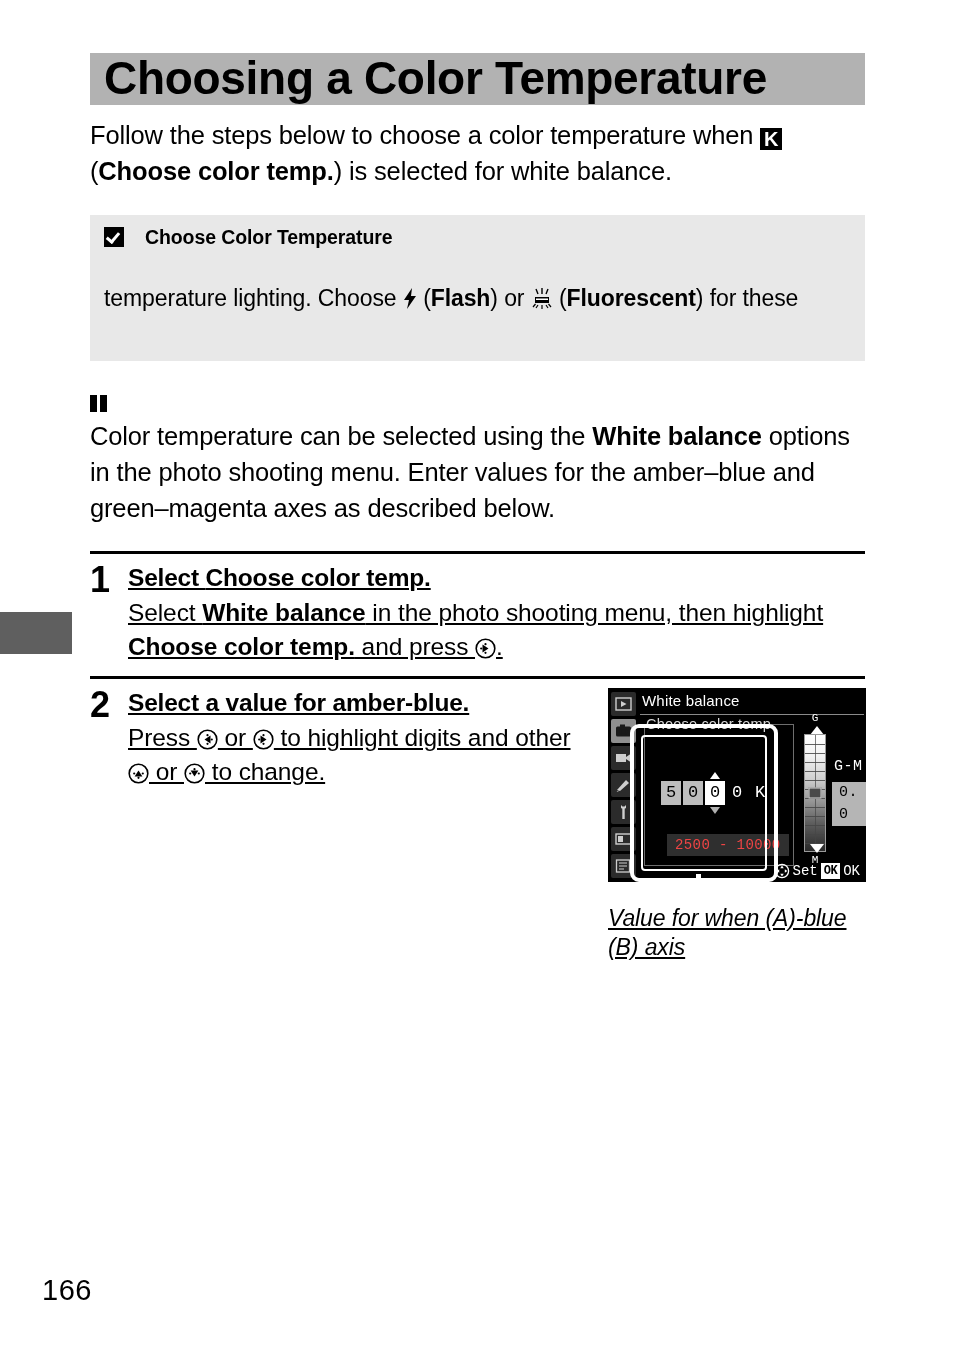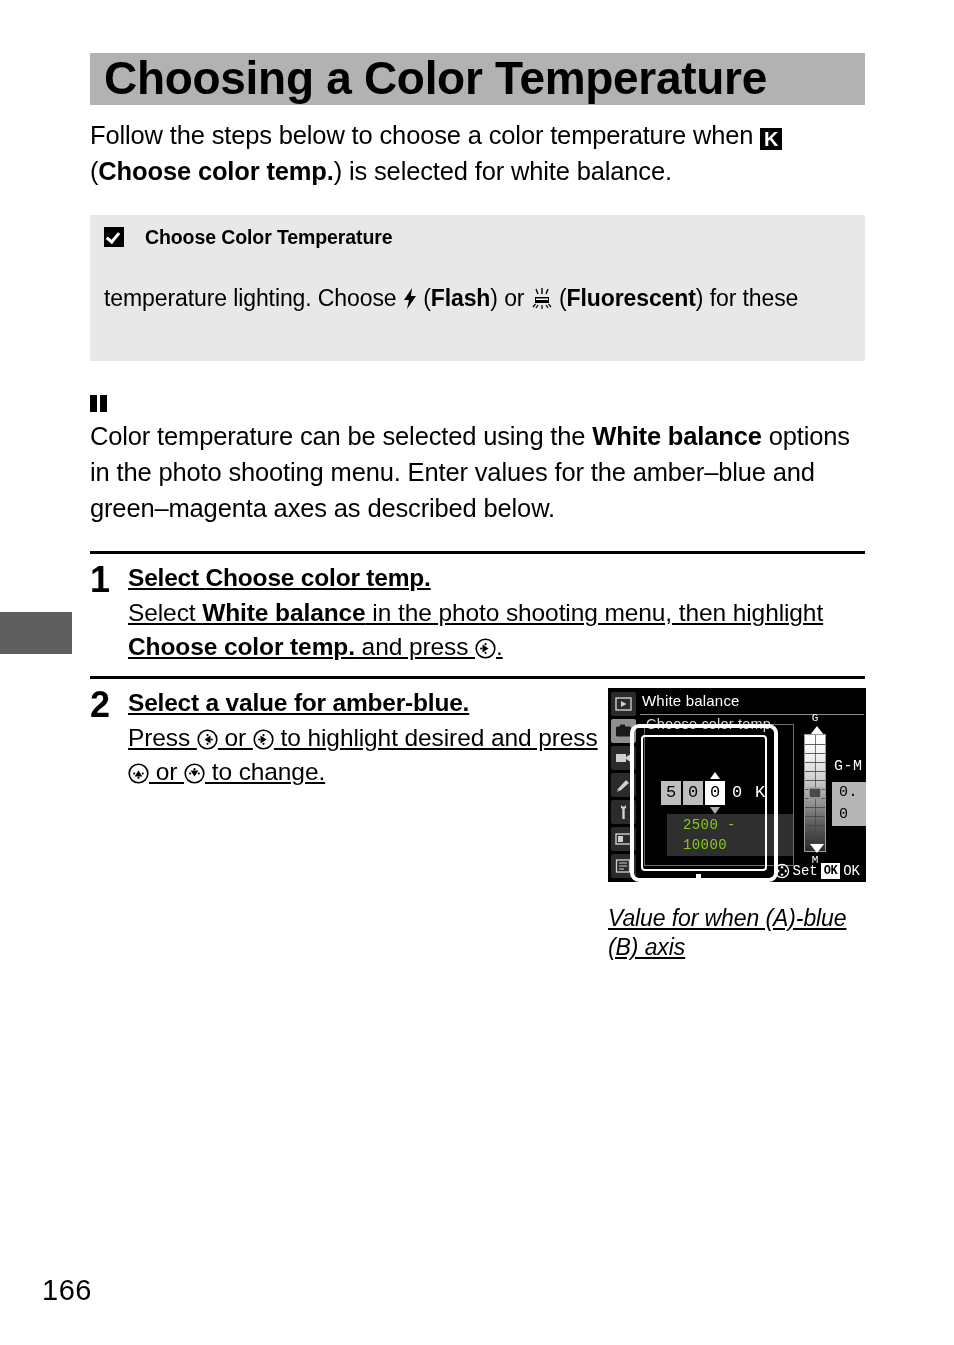--- a/index.html
+++ b/index.html
@@ -341,24 +341,24 @@
     border-right: 5px solid transparent;
   }
   .caret-up { top: -9px; border-bottom: 7px solid #ffffff; }
   .caret-dn { bottom: -9px; border-top: 7px solid #b0b0b0; }
 
   .range-chip {
     position: absolute;
     left: 22px;
     bottom: 9px;
     background: #2f2f2f;
-    color: #84cc16;
+    color: #ef4444;
     font-size: 14px;
     line-height: 20px;
-    padding: 1px 16px;
+    padding: 1px 8px;
     font-family: "Liberation Mono", monospace;
     letter-spacing: 0.4px;
   }
 
   
   .gm-slider {
     position: absolute;
     left: 196px;
     top: 46px;
     width: 22px;
@@ -576,21 +576,21 @@
                 <path d="M7.5 10.5 L13.5 6.6 L13.5 14.4 Z" fill="#000"></path>
                 <circle cx="14.8" cy="10.5" r="1.1" fill="#000"></circle>
                 <circle cx="10.5" cy="6.2" r="1.1" fill="#000"></circle>
                 <circle cx="10.5" cy="14.8" r="1.1" fill="#000"></circle>
               </svg></span><span> or </span><span class="dir"><svg width="21" height="21" viewBox="0 0 21 21">
                 <circle cx="10.5" cy="10.5" r="9.3" fill="none" stroke="#000" stroke-width="1.6"></circle>
                 <path d="M13.5 10.5 L7.5 6.6 L7.5 14.4 Z" fill="#000"></path>
                 <circle cx="6.2" cy="10.5" r="1.1" fill="#000"></circle>
                 <circle cx="10.5" cy="6.2" r="1.1" fill="#000"></circle>
                 <circle cx="10.5" cy="14.8" r="1.1" fill="#000"></circle>
-              </svg></span><span> to highlight desired and press </span><span class="dir"><svg width="21" height="21" viewBox="0 0 21 21">
+              </svg></span><span> to highlight digits and other </span><span class="dir"><svg width="21" height="21" viewBox="0 0 21 21">
                 <circle cx="10.5" cy="10.5" r="9.3" fill="none" stroke="#000" stroke-width="1.6"></circle>
                 <path d="M10.5 7.5 L6.6 13.5 L14.4 13.5 Z" fill="#000"></path>
                 <circle cx="10.5" cy="14.8" r="1.1" fill="#000"></circle>
                 <circle cx="6.2" cy="10.5" r="1.1" fill="#000"></circle>
                 <circle cx="14.8" cy="10.5" r="1.1" fill="#000"></circle>
               </svg></span><span> or </span><span class="dir"><svg width="21" height="21" viewBox="0 0 21 21">
                 <circle cx="10.5" cy="10.5" r="9.3" fill="none" stroke="#000" stroke-width="1.6"></circle>
                 <path d="M10.5 13.5 L6.6 7.5 L14.4 7.5 Z" fill="#000"></path>
                 <circle cx="10.5" cy="6.2" r="1.1" fill="#000"></circle>
                 <circle cx="6.2" cy="10.5" r="1.1" fill="#000"></circle>

